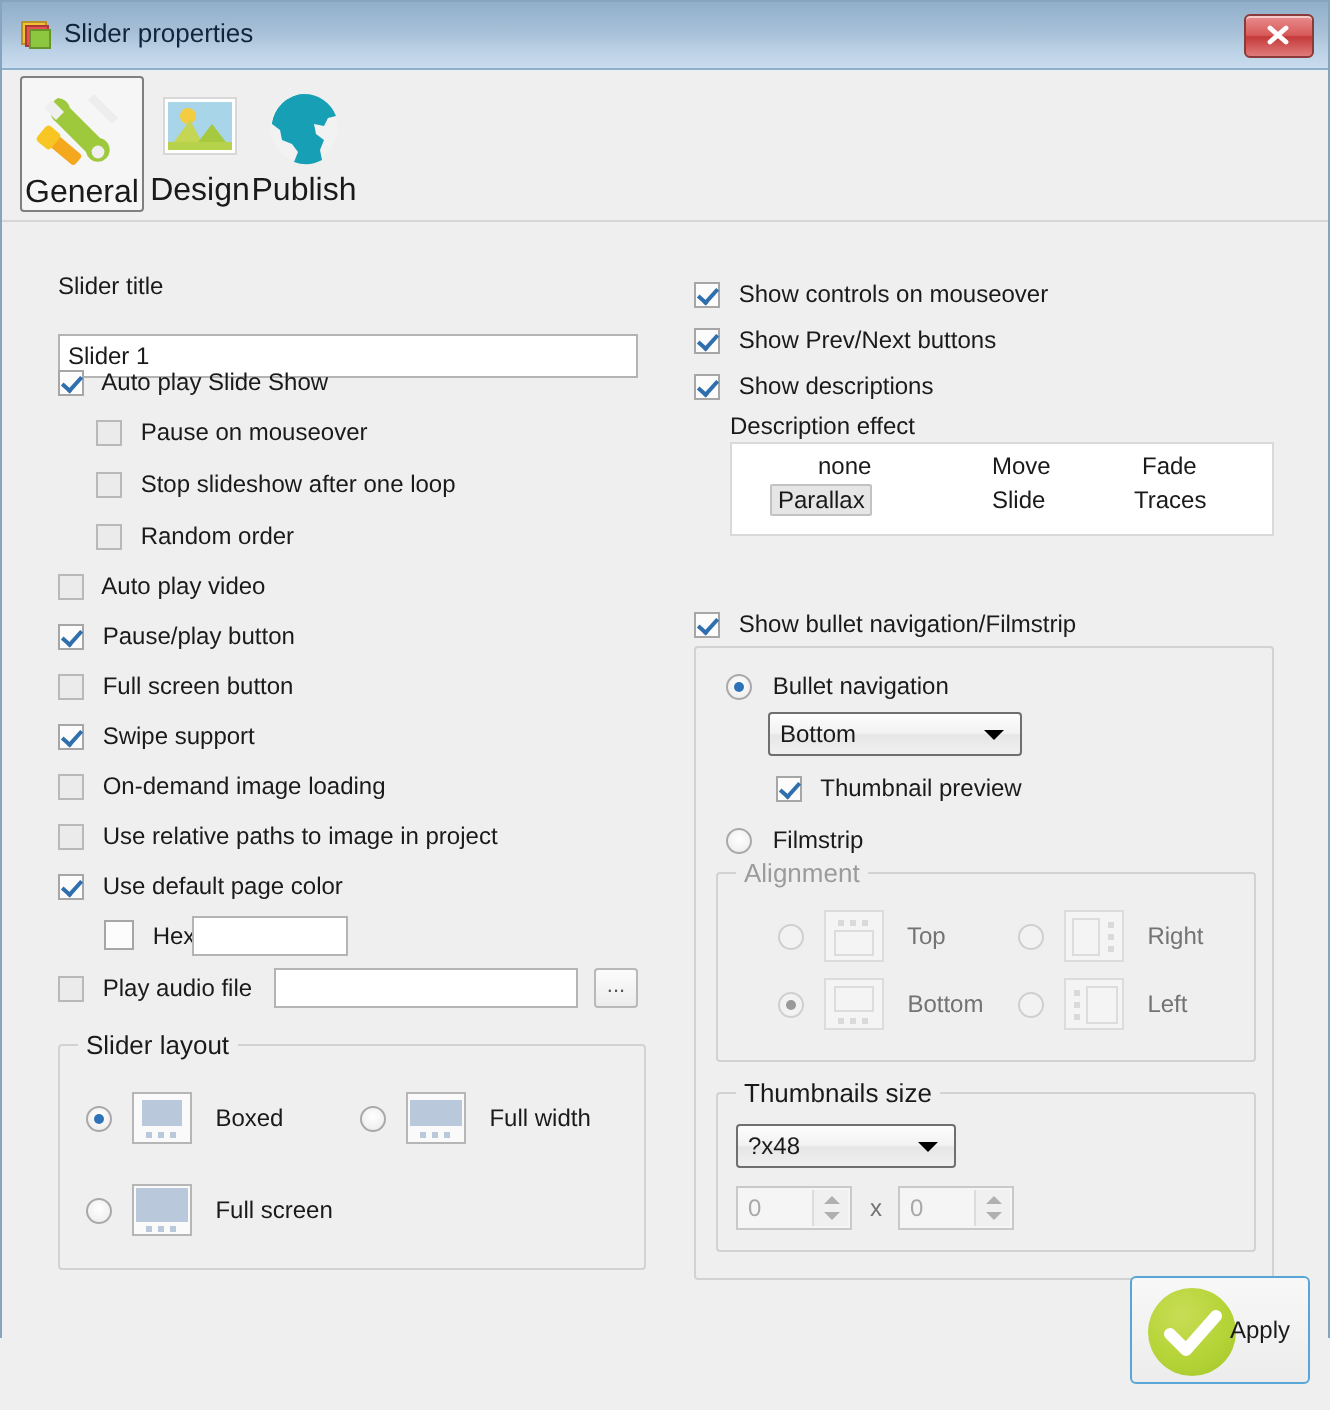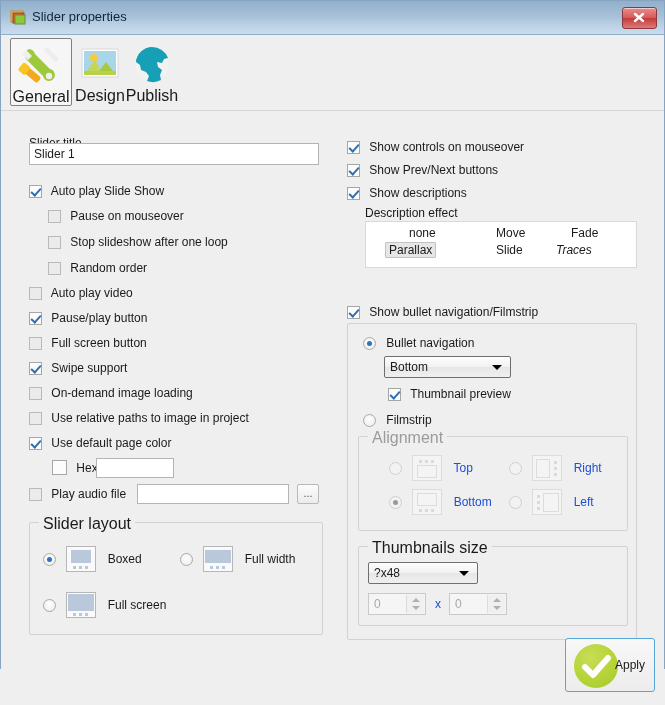--- a/index.html
+++ b/index.html
@@ -119,21 +119,21 @@
     width:0;height:0;border-left:5px solid transparent;border-right:5px solid transparent;
     border-top:5px solid #000;
   }
   
   .group{
     position:absolute;box-sizing:border-box;
     border:1px solid #d2d2d2;border-radius:2px;background:transparent;
   }
   .group > .gtitle{
     position:absolute;top:-8px;left:9px;background:#efefef;
-    padding:0 4px;font-size:16px;color:#1a1a1a;
+    padding:0 4px;font-size:13px;color:#1a1a1a;
   }
   .group.dis > .gtitle{color:#9b9b9b;}
   
   .listbox{
     position:absolute;box-sizing:border-box;
     border:1px solid #d9d9d9;background:#ffffff;padding-left:14px;
   }
   .lb-item{
     position:absolute;font-size:12px;color:#1a1a1a;white-space:nowrap;cursor:pointer;
   }
@@ -178,21 +178,21 @@
     background:linear-gradient(to bottom,#f8f8f8 0%,#ececec 100%);
     cursor:pointer;
   }
   .apply-circle{
     position:absolute;left:8px;top:5px;width:44px;height:44px;border-radius:50%;
     background:radial-gradient(circle at 38% 30%,#c8dd55 0%,#b5d437 55%,#a3c62c 100%);
   }
   .apply-lbl{
     position:absolute;right:9px;top:19px;font-size:12px;color:#1a1a1a;
   }
-  .dis-text{color:#1d4ed8;}
+  .dis-text{color:#737373;}
 </style>
 </head>
 <body>
 
 <div class="window">
 
   <div class="titlebar">
     <span class="win-icon">
       <svg width="16" height="16" viewBox="0 0 16 16">
         <rect x="1" y="2" width="12" height="11" fill="#f2c230" stroke="#b8912a"></rect>
@@ -250,21 +250,21 @@
       <span class="lbl">Publish</span>
     </div>
   </div>
 
   <div class="content">
 
     <div class="col-left">
 
       <div class="row label" style="left:28px;top:23px;">Slider title</div>
 
-      <input class="tinput" style="left: 28px; top: 32px; width: 290px;" value="Slider 1">
+      <input class="tinput" style="left: 28px; top: 56px; width: 290px;" value="Slider 1">
 
       <div class="row" style="left:28px;top:71px;">
         <span class="cb checked"></span>
         <span class="label">Auto play Slide Show</span>
       </div>
 
       <div class="row" style="left:47px;top:96px;">
         <span class="cb grey"></span>
         <span class="label">Pause on mouseover</span>
       </div>
@@ -383,21 +383,21 @@
       </div>
 
       <div class="row label" style="left:24px;top:93px;">Description effect</div>
 
       <div class="listbox" style="left:24px;top:110px;width:272px;height:47px;">
         <span class="lb-item" style="left:43px;top:4px;">none</span>
         <span class="lb-item" style="left:130px;top:4px;">Move</span>
         <span class="lb-item" style="left:205px;top:4px;">Fade</span>
         <span class="lb-item sel" style="left:19px;top:20px;">Parallax</span>
         <span class="lb-item" style="left:130px;top:21px;">Slide</span>
-        <span class="lb-item" style="left:190px;top:21px;font-style:italic;">Traces</span>
+        <span class="lb-item" style="left:201px;top:21px;">Traces</span>
       </div>
 
 
       <div class="row" style="left:6px;top:192px;">
         <span class="cb checked"></span>
         <span class="label">Show bullet navigation/Filmstrip</span>
       </div>
 
       <div class="group" style="left:6px;top:212px;width:290px;height:317px;">
 

